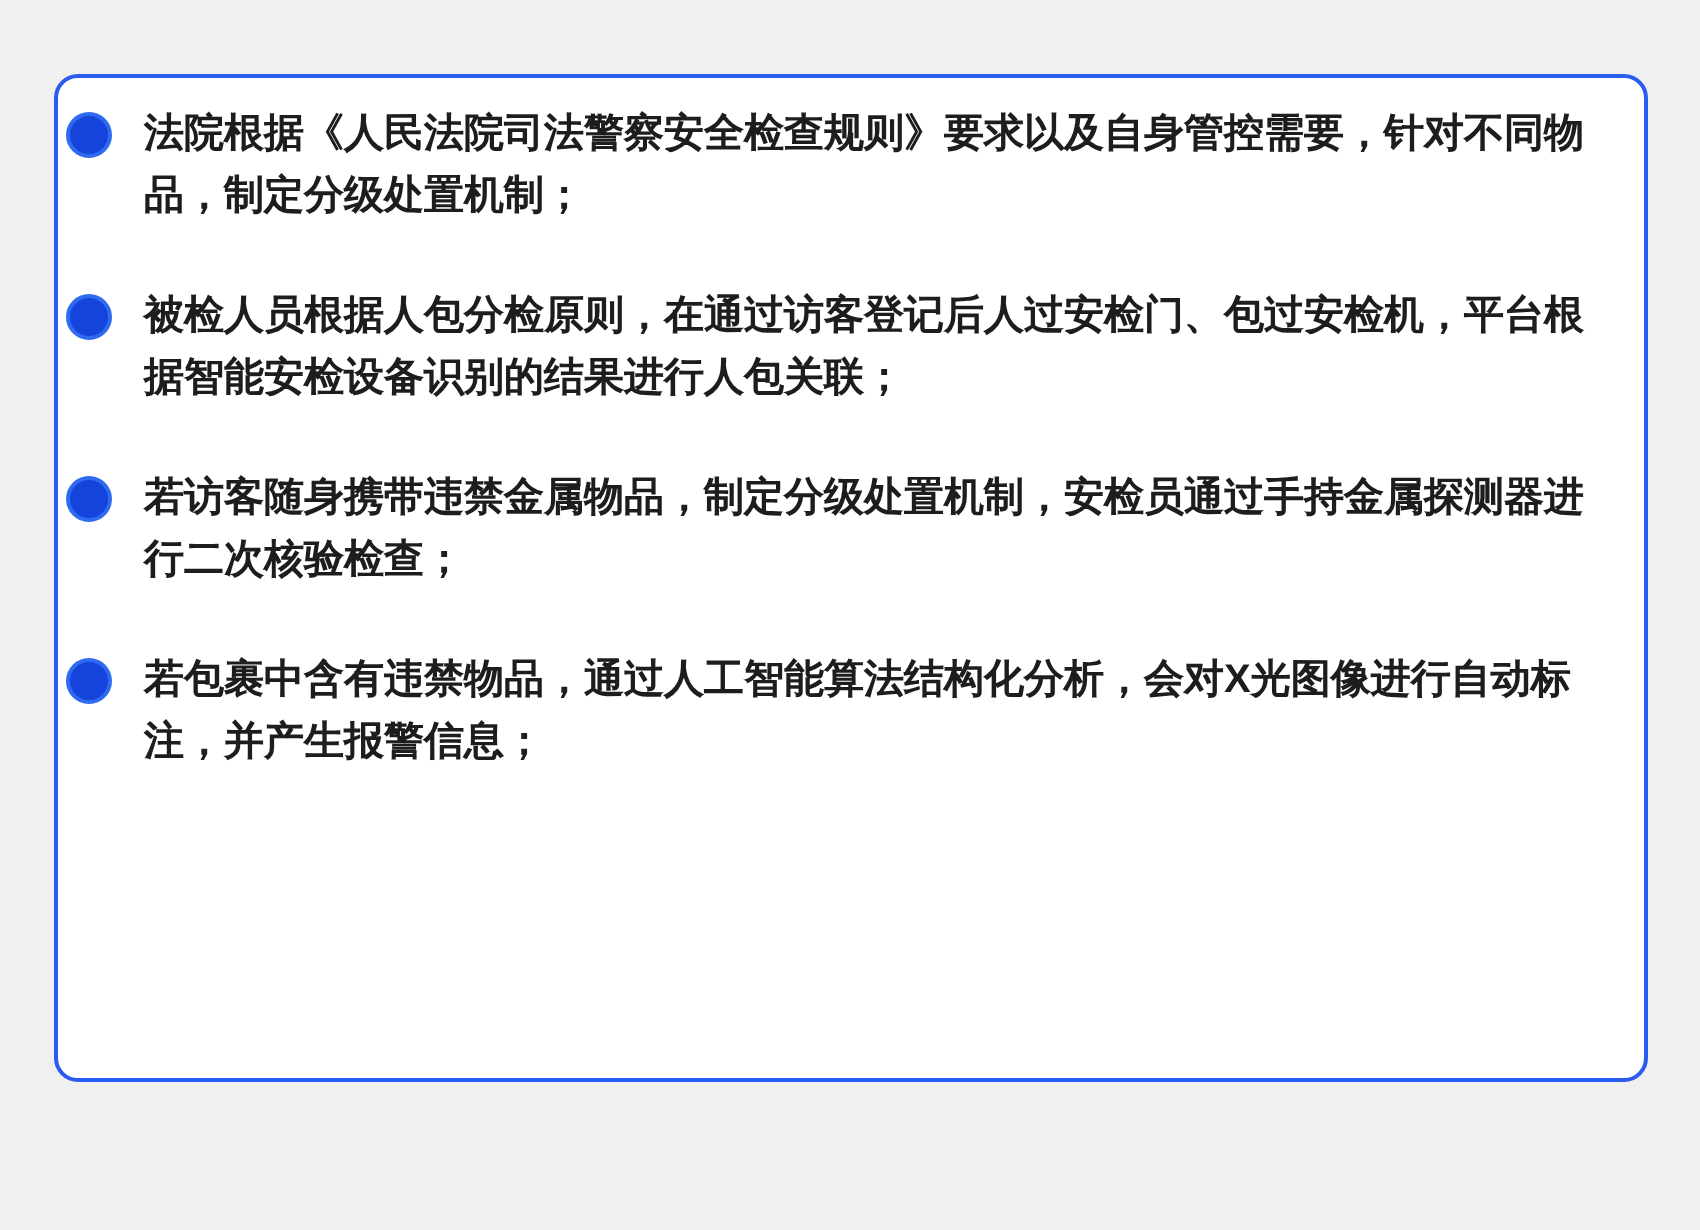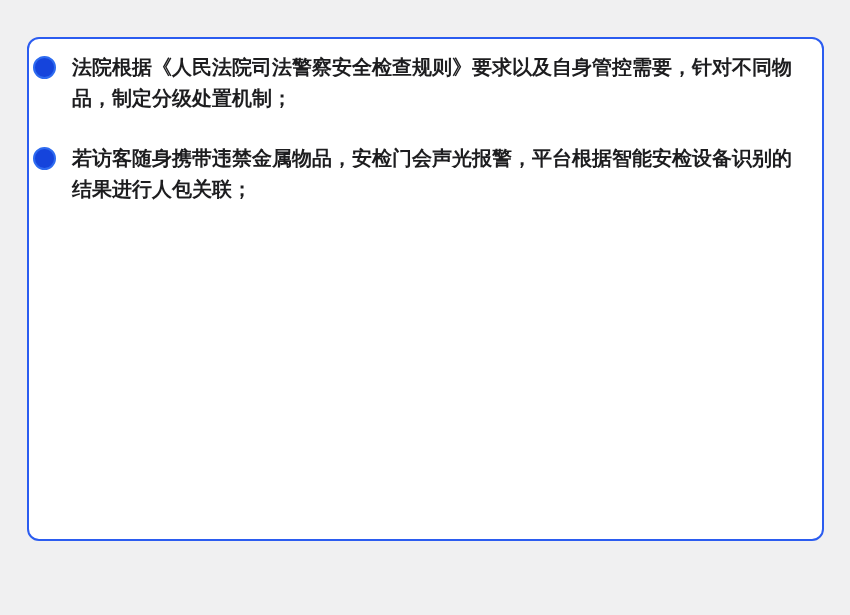--- a/index.html
+++ b/index.html
@@ -51,21 +51,29 @@
 </head>
 <body>
 
 <div class="card">
 
   <div class="bullet-item">
     <span class="bullet-dot"></span>
     <span class="bullet-text">法院根据《人民法院司法警察安全检查规则》要求以及自身管控需要，针对不同物品，制定分级处置机制；</span>
   </div>
 
+  <div class="bullet-item">
+    <span class="bullet-dot"></span>
+    <span class="bullet-text">被检人员根据人包分检原则，在通过访客登记后人过安检门、包过安检机，平台根据智能安检设备识别的结果进行人包关联；</span>
+  </div>
 
   <div class="bullet-item">
     <span class="bullet-dot"></span>
-    <span class="bullet-text">若访客随身携带违禁金属物品，安检门会声光报警，平台根据智能安检设备识别的结果进行人包关联；</span>
+    <span class="bullet-text">若访客随身携带违禁金属物品，制定分级处置机制，安检员通过手持金属探测器进行二次核验检查；</span>
   </div>
 
+  <div class="bullet-item">
+    <span class="bullet-dot"></span>
+    <span class="bullet-text">若包裹中含有违禁物品，通过人工智能算法结构化分析，会对X光图像进行自动标注，并产生报警信息；</span>
+  </div>
 
 
 </div>
 
 </body></html>

